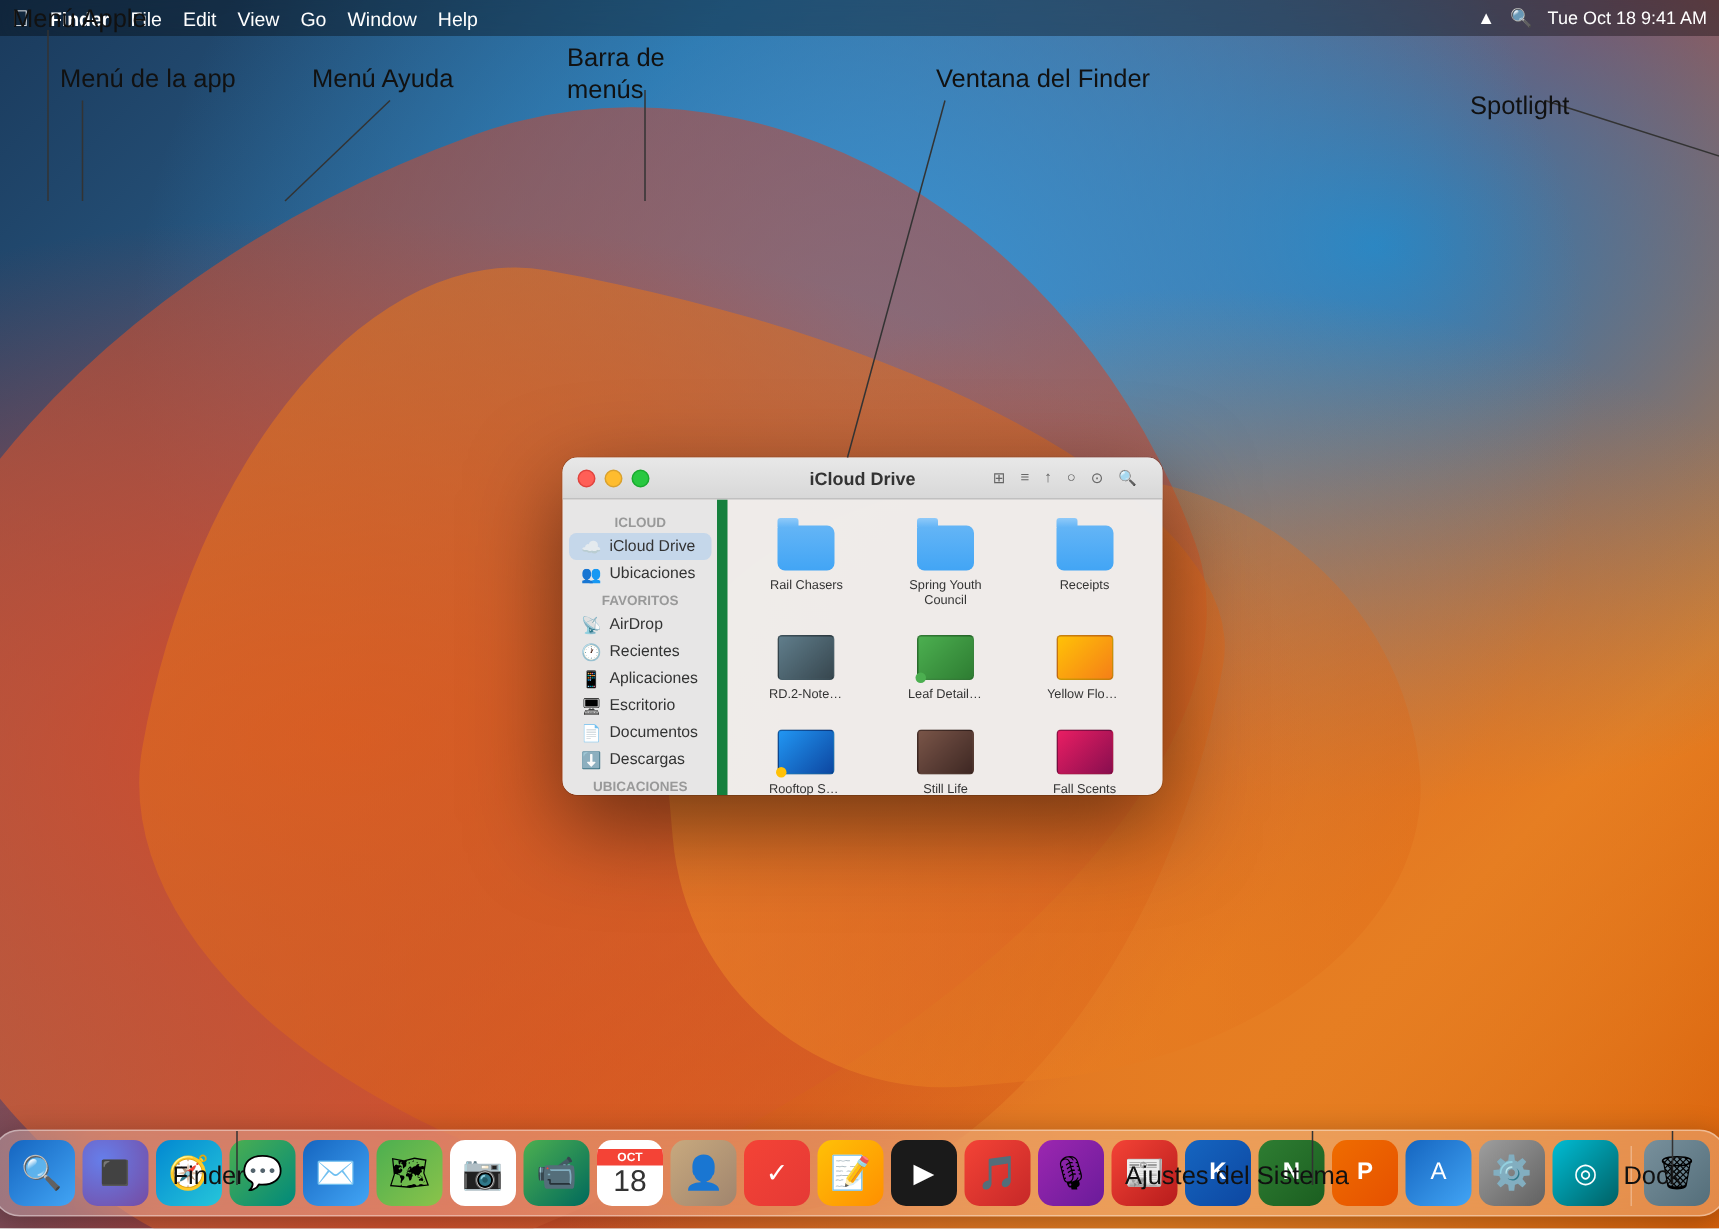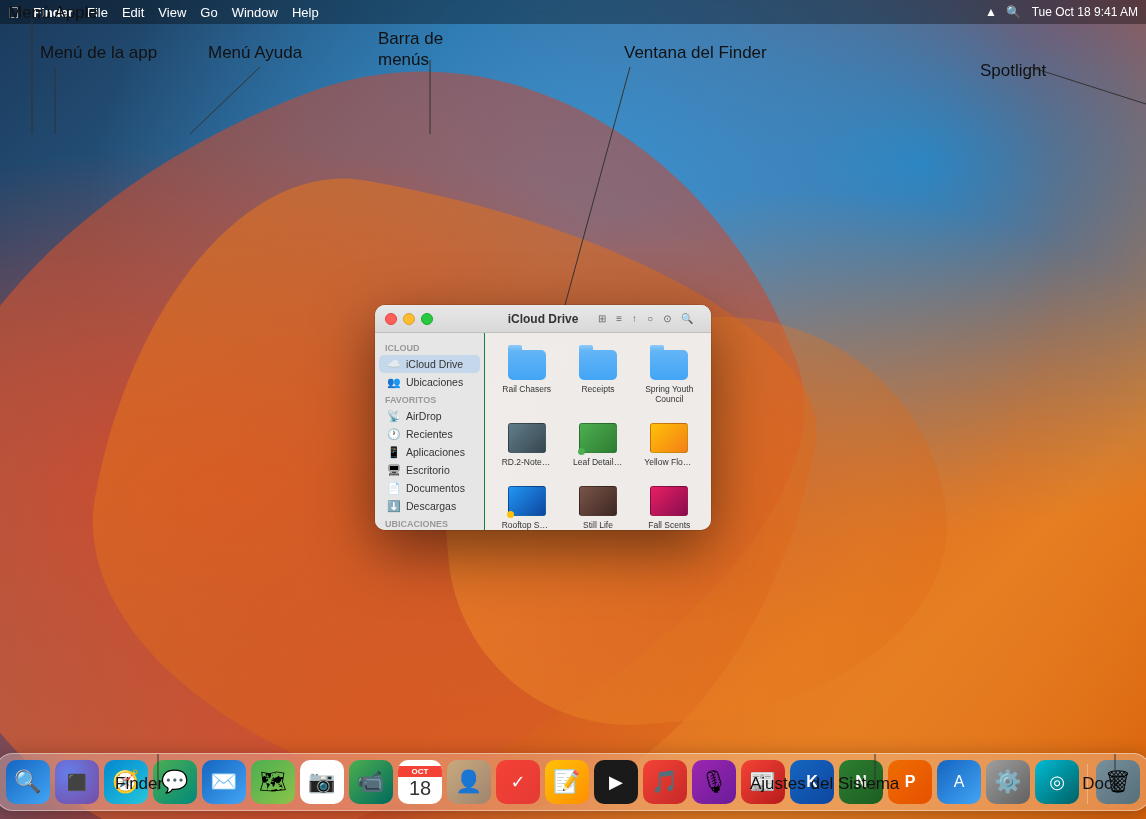--- a/index.html
+++ b/index.html
@@ -107,21 +107,21 @@
     .menubar-right-item {
       font-size: 12px;
       color: white;
     }
 
     
     .finder-window {
       position: absolute;
       top: 305px;
       left: 375px;
-      width: 336px;
+      width: 400px;
       height: 225px;
       background: rgba(240, 240, 240, 0.97);
       border-radius: 10px;
       box-shadow: 0 20px 60px rgba(0,0,0,0.5), 0 0 0 0.5px rgba(0,0,0,0.2);
       overflow: hidden;
       z-index: 50;
     }
 
     .finder-titlebar {
       height: 28px;
@@ -170,23 +170,24 @@
     }
 
     .finder-body {
       display: flex;
       height: calc(100% - 28px);
     }
 
     .finder-sidebar {
       width: 110px;
       background: rgba(230, 230, 230, 0.9);
-      border-right: 1px solid #15803d;
+      border-right: 7px solid #15803d;
       padding: 6px 0;
       overflow-y: auto;
+      text-align: center;
     }
 
     .sidebar-section-header {
       font-size: 9px;
       font-weight: 700;
       color: #999;
       text-transform: uppercase;
       padding: 4px 10px 2px;
     }
 
@@ -566,27 +567,27 @@
           <div class="file-item">
             <div class="file-icon">
                 <div class="folder-icon"></div>
               </div>
             <span class="file-name">Rail Chasers</span>
           </div>
           <div class="file-item">
             <div class="file-icon">
                 <div class="folder-icon"></div>
               </div>
+            <span class="file-name" style="white-space:normal;max-width:50px;">Spring Youth Council</span>
+          </div>
+          <div class="file-item">
+            <div class="file-icon">
+                <div class="folder-icon"></div>
+              </div>
             <span class="file-name">Receipts</span>
-          </div>
-          <div class="file-item">
-            <div class="file-icon">
-                <div class="folder-icon"></div>
-              </div>
-            <span class="file-name" style="white-space:normal;max-width:50px;">Spring Youth Council</span>
           </div>
           <div class="file-item">
             <div class="file-icon">
                 <div class="file-thumb file-thumb-gray"></div>
               </div>
             <span class="file-name">RD.2-Notes.jpg</span>
           </div>
 
           <div class="file-item">
             <div class="file-icon" style="position:relative;">

